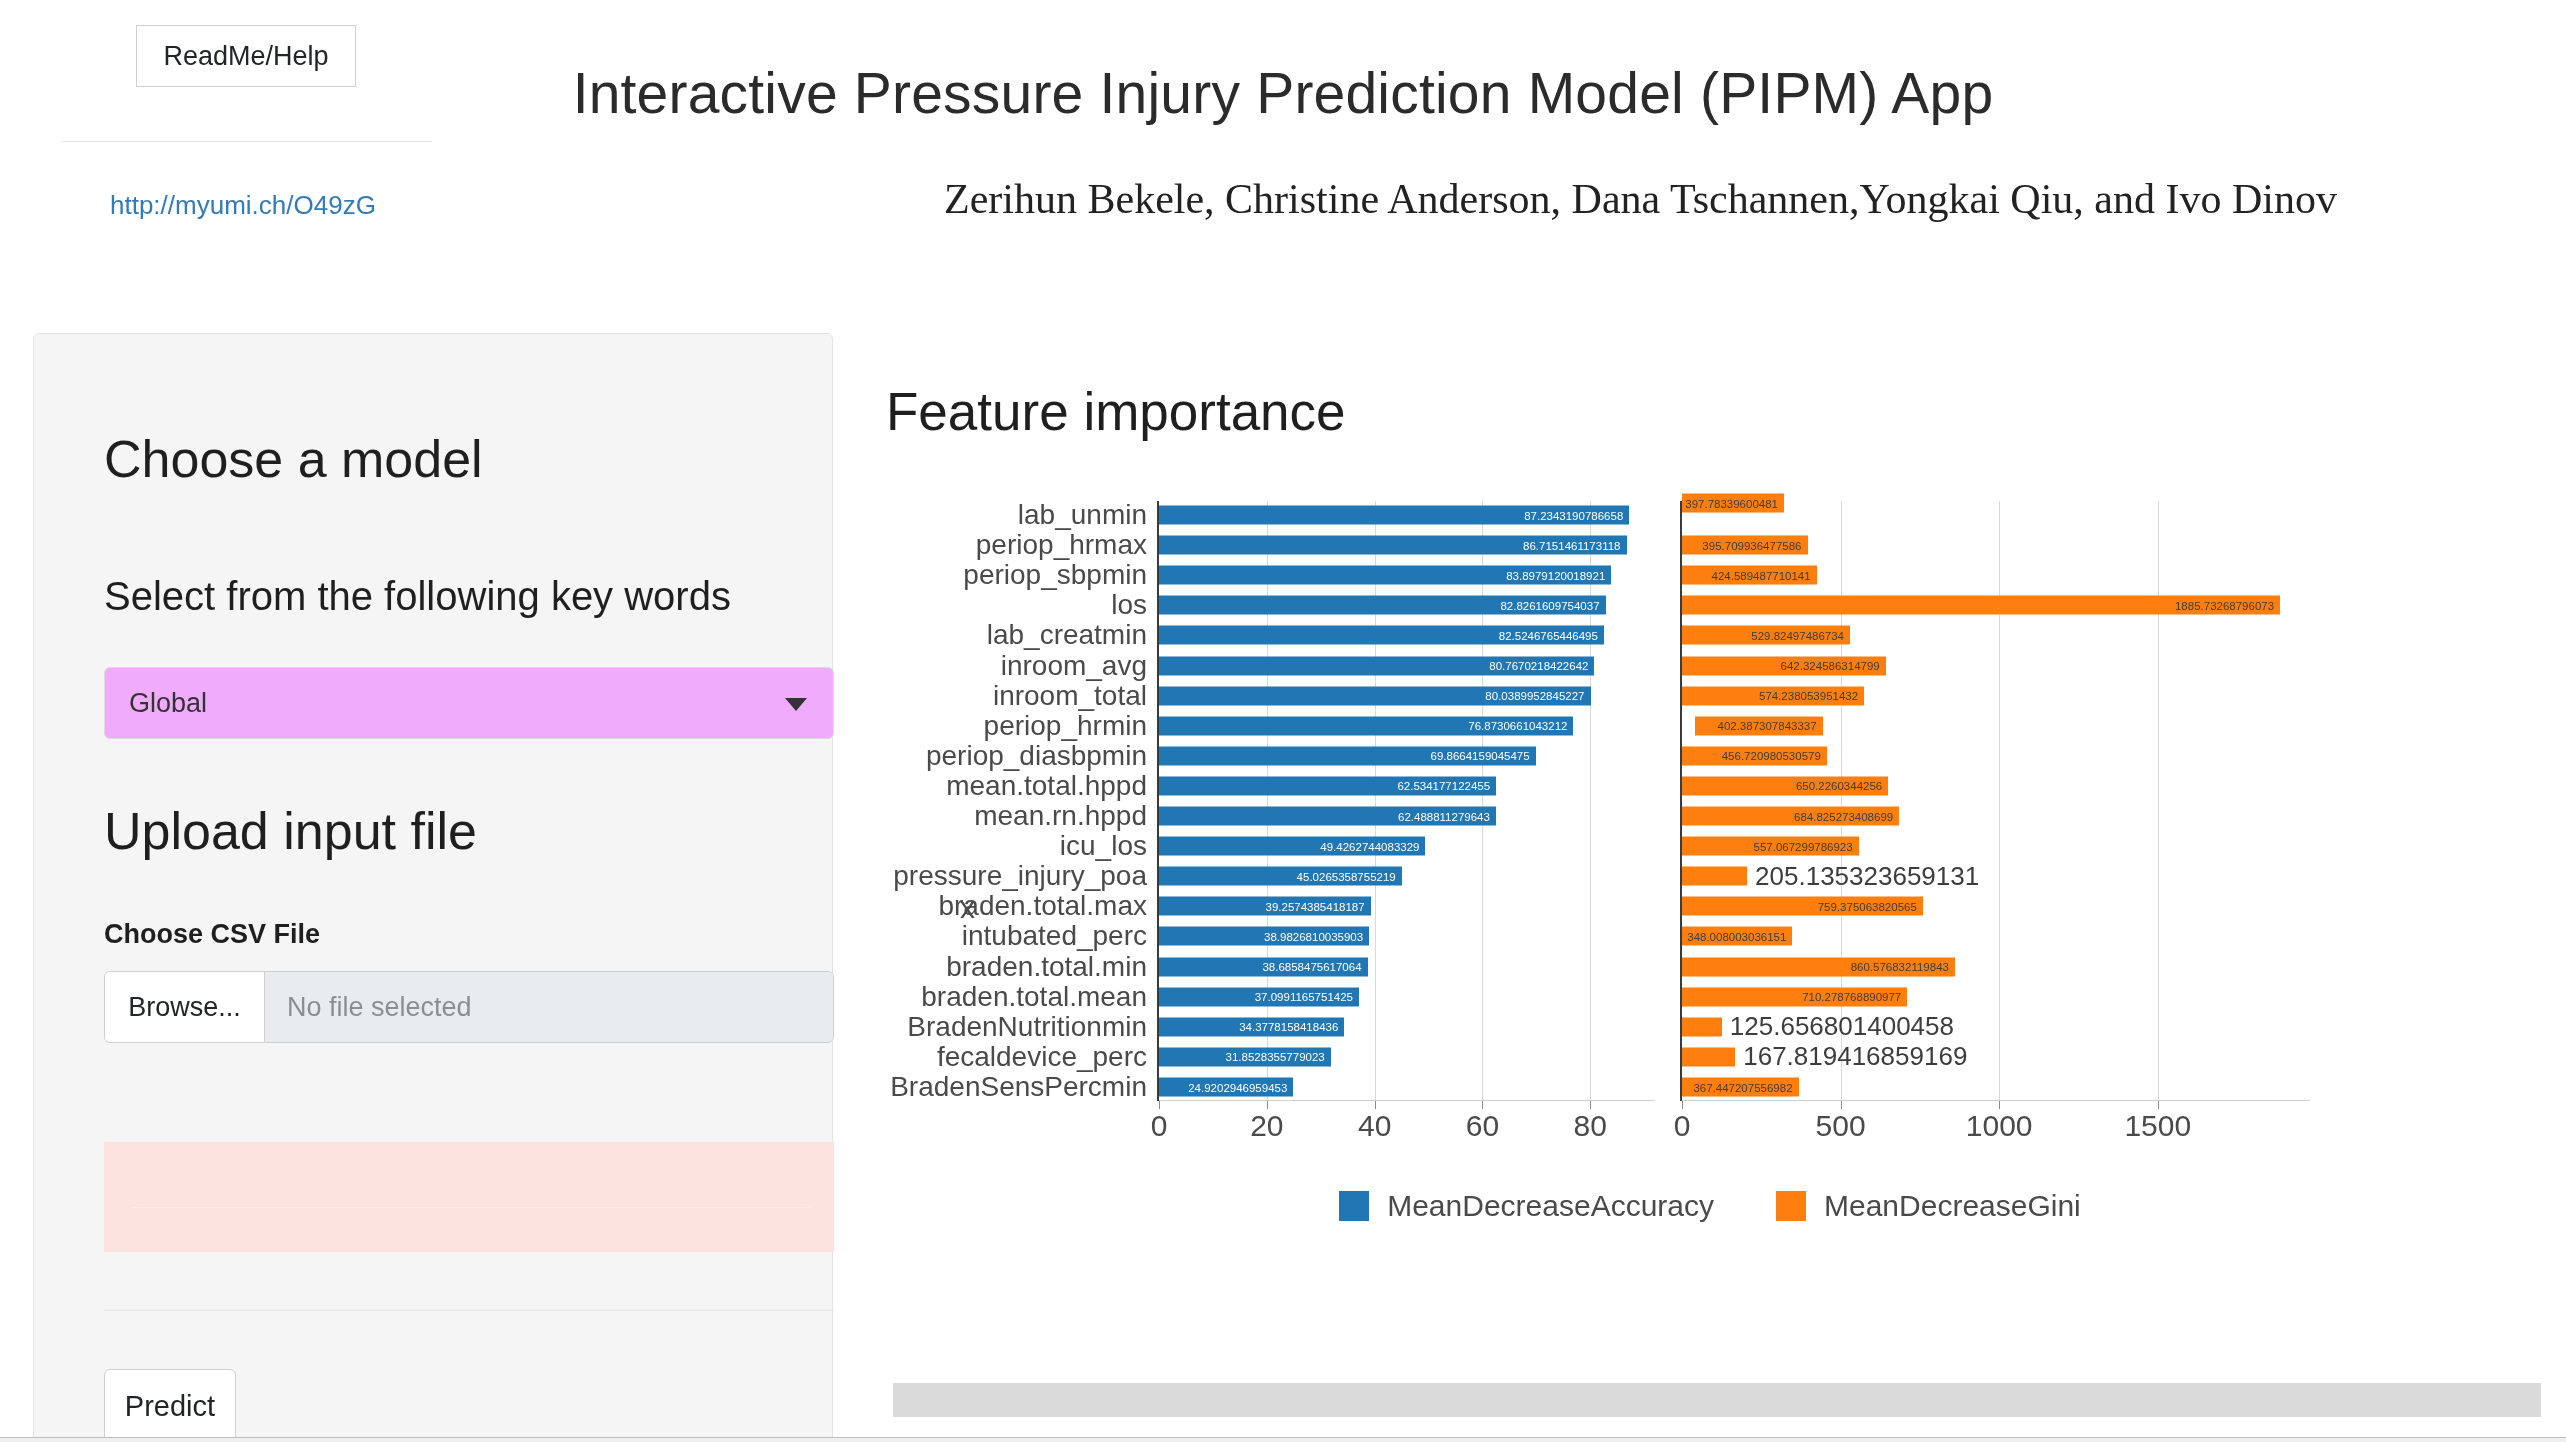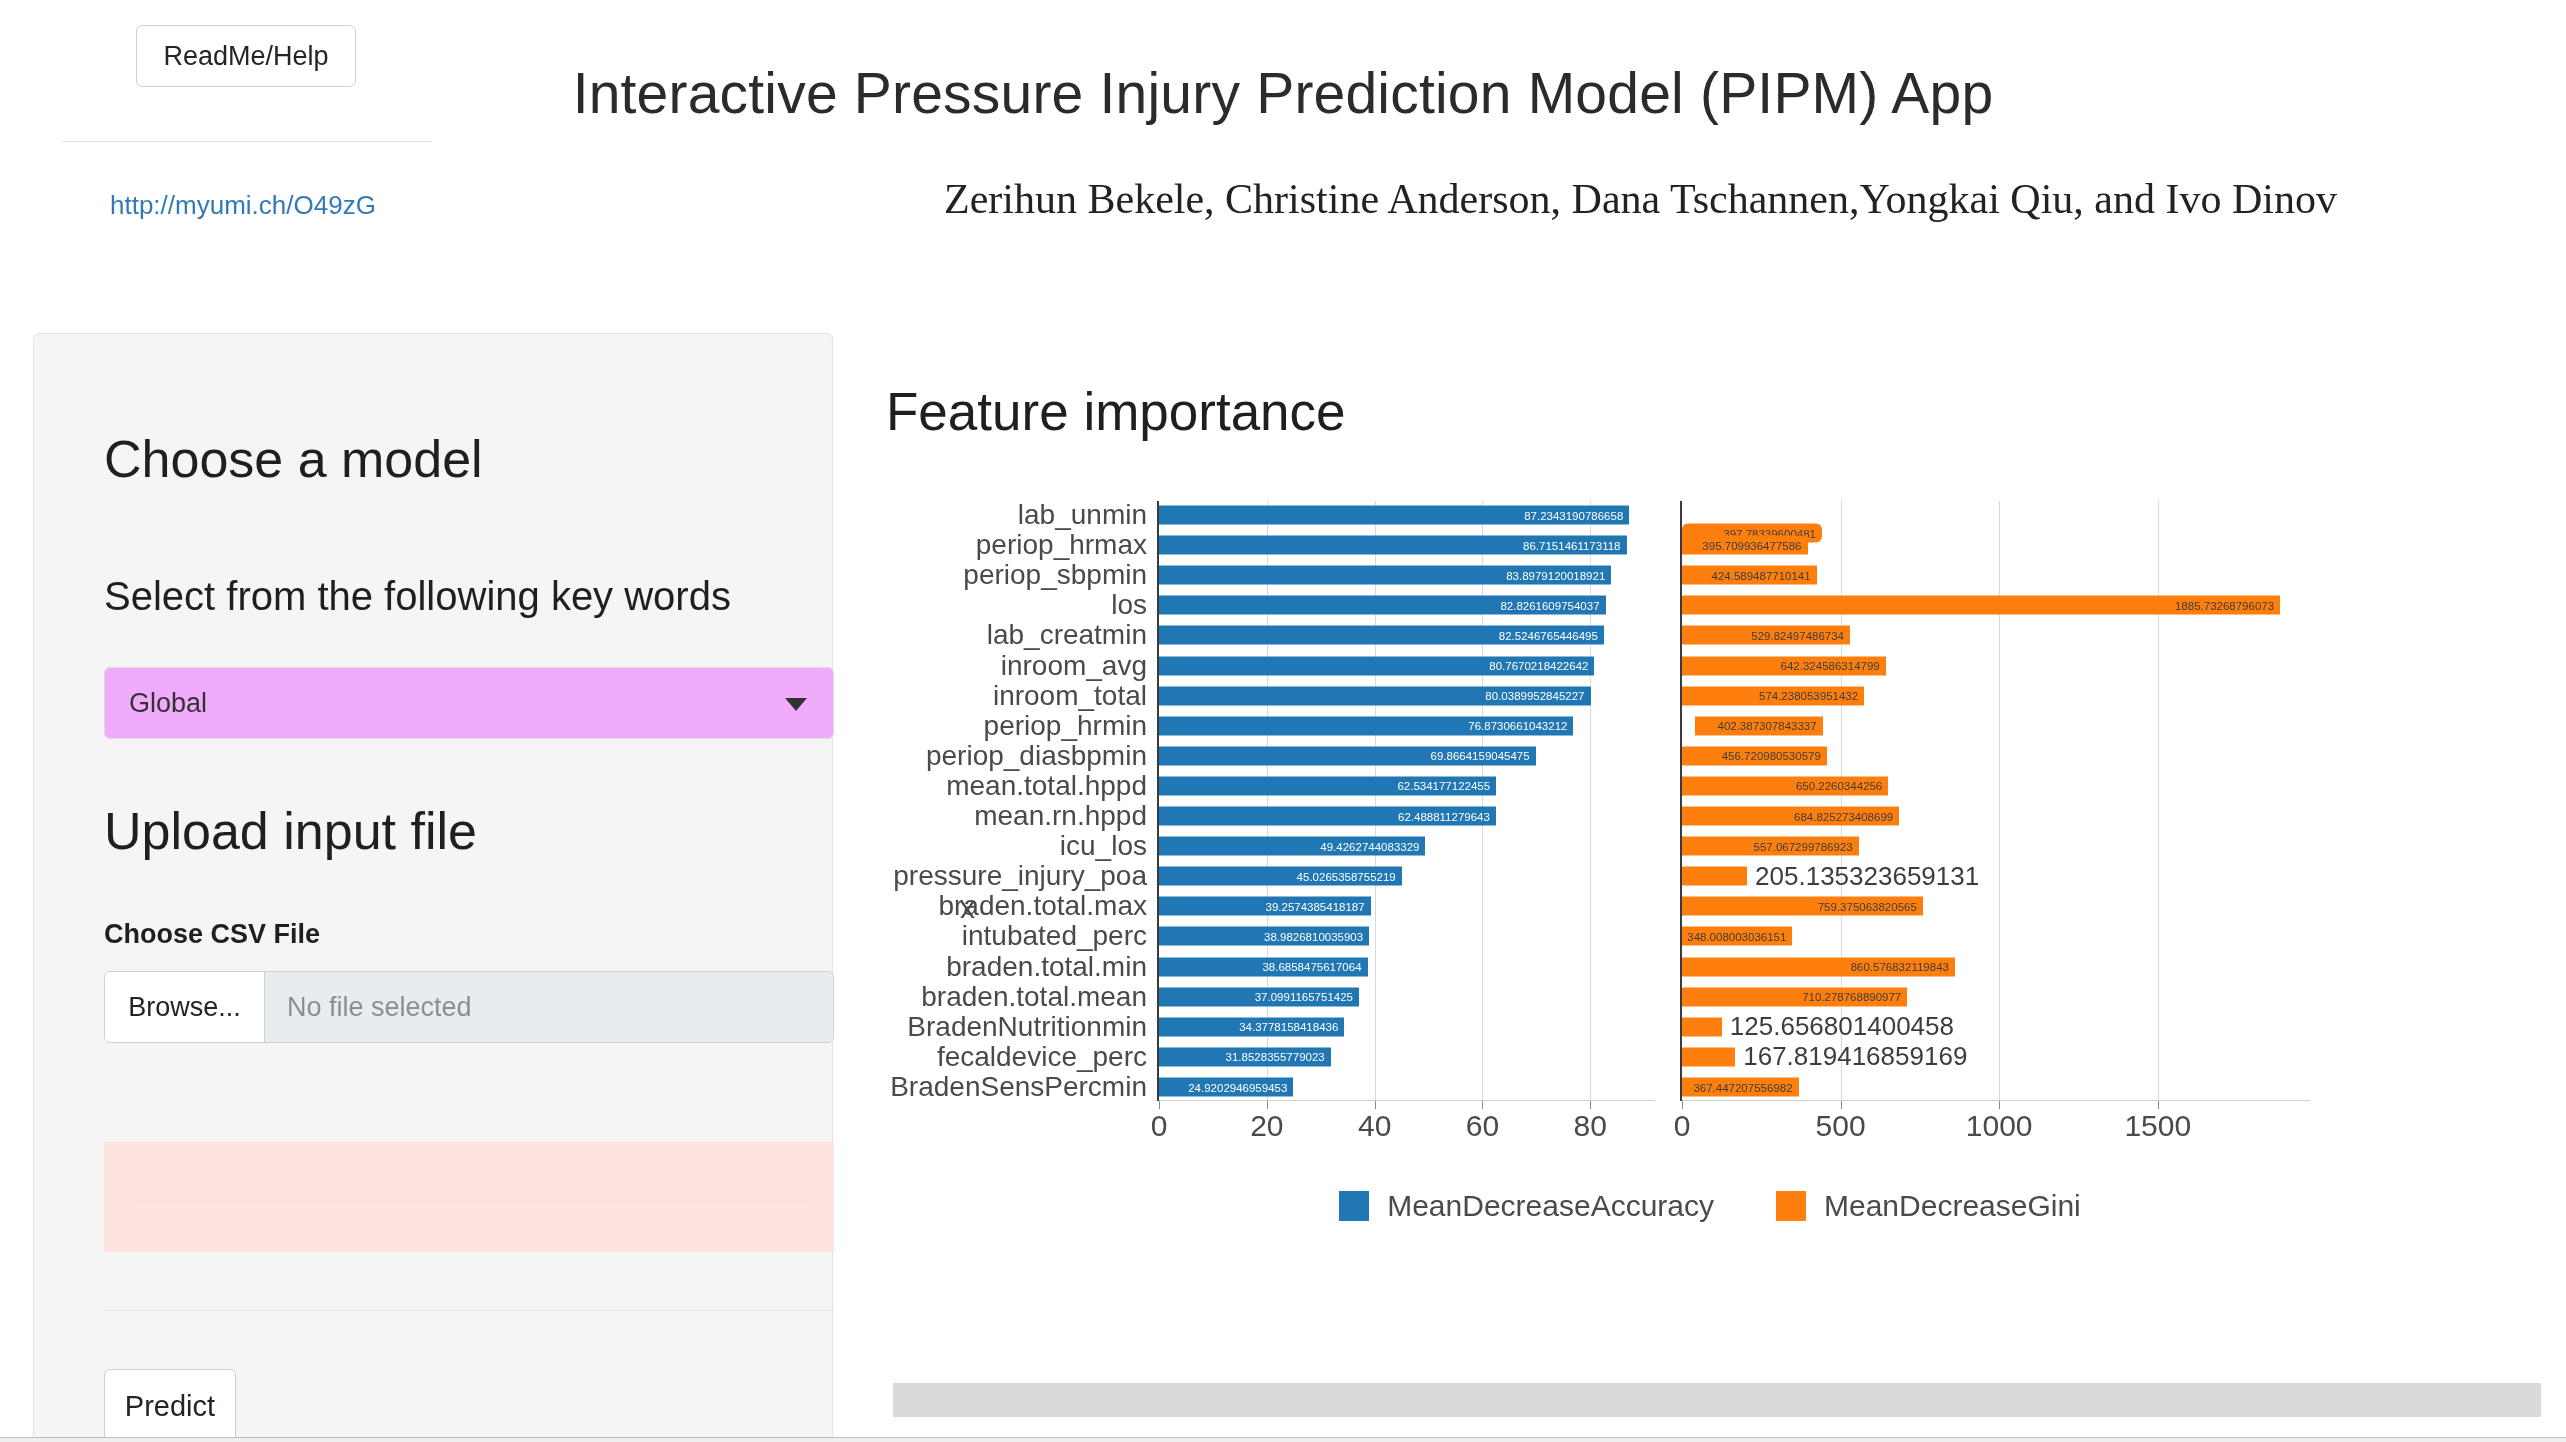--- a/index.html
+++ b/index.html
@@ -12,21 +12,21 @@
   }
 
   
   #header { position: relative; width: 2566px; height: 318px; }
 
   #readme-btn {
     position: absolute; left: 136px; top: 25px;
     width: 220px; height: 62px;
     background: #ffffff;
     border: 1px solid #cfcfcf;
-    border-radius: 6px;
+    border-radius: 0;
     font-size: 27px; color: #212529;
     font-family: "Liberation Sans", sans-serif;
     cursor: pointer;
     line-height: 60px; text-align: center;
     padding: 0;
   }
   #header-divider {
     position: absolute; left: 62px; top: 141px;
     width: 370px; height: 1px; background: #e3e3e3;
   }
@@ -419,21 +419,21 @@
           <div class="gridline" style="left: 158.586px;"></div>
           <div class="tickmark" style="left: 158.586px;"></div>
           <div class="xtick" style="left: 158.586px;">500</div>
           <div class="gridline" style="left: 317.172px;"></div>
           <div class="tickmark" style="left: 317.172px;"></div>
           <div class="xtick" style="left: 317.172px;">1000</div>
           <div class="gridline" style="left: 475.758px;"></div>
           <div class="tickmark" style="left: 475.758px;"></div>
           <div class="xtick" style="left: 475.758px;">1500</div>
           <div class="axisline"></div>
-          <div class="bar bar-gini" style="left: 0px; top: 32px; width: 140px; border-radius: 6px;">
+          <div class="bar bar-gini" style="left: 0px; top: 2px; width: 102px;">
             <span class="bar-label">397.78339600481</span>
           </div>
           <div class="bar bar-gini" style="left: 0px; top: 44.1053px; width: 125.508px;">
             <span class="bar-label">395.709936477586</span>
           </div>
           <div class="bar bar-gini" style="left: 0px; top: 74.2105px; width: 134.668px;">
             <span class="bar-label">424.589487710141</span>
           </div>
           <div class="bar bar-gini" style="left: 0px; top: 104.316px; width: 598.101px;">
             <span class="bar-label">1885.73268796073</span>

